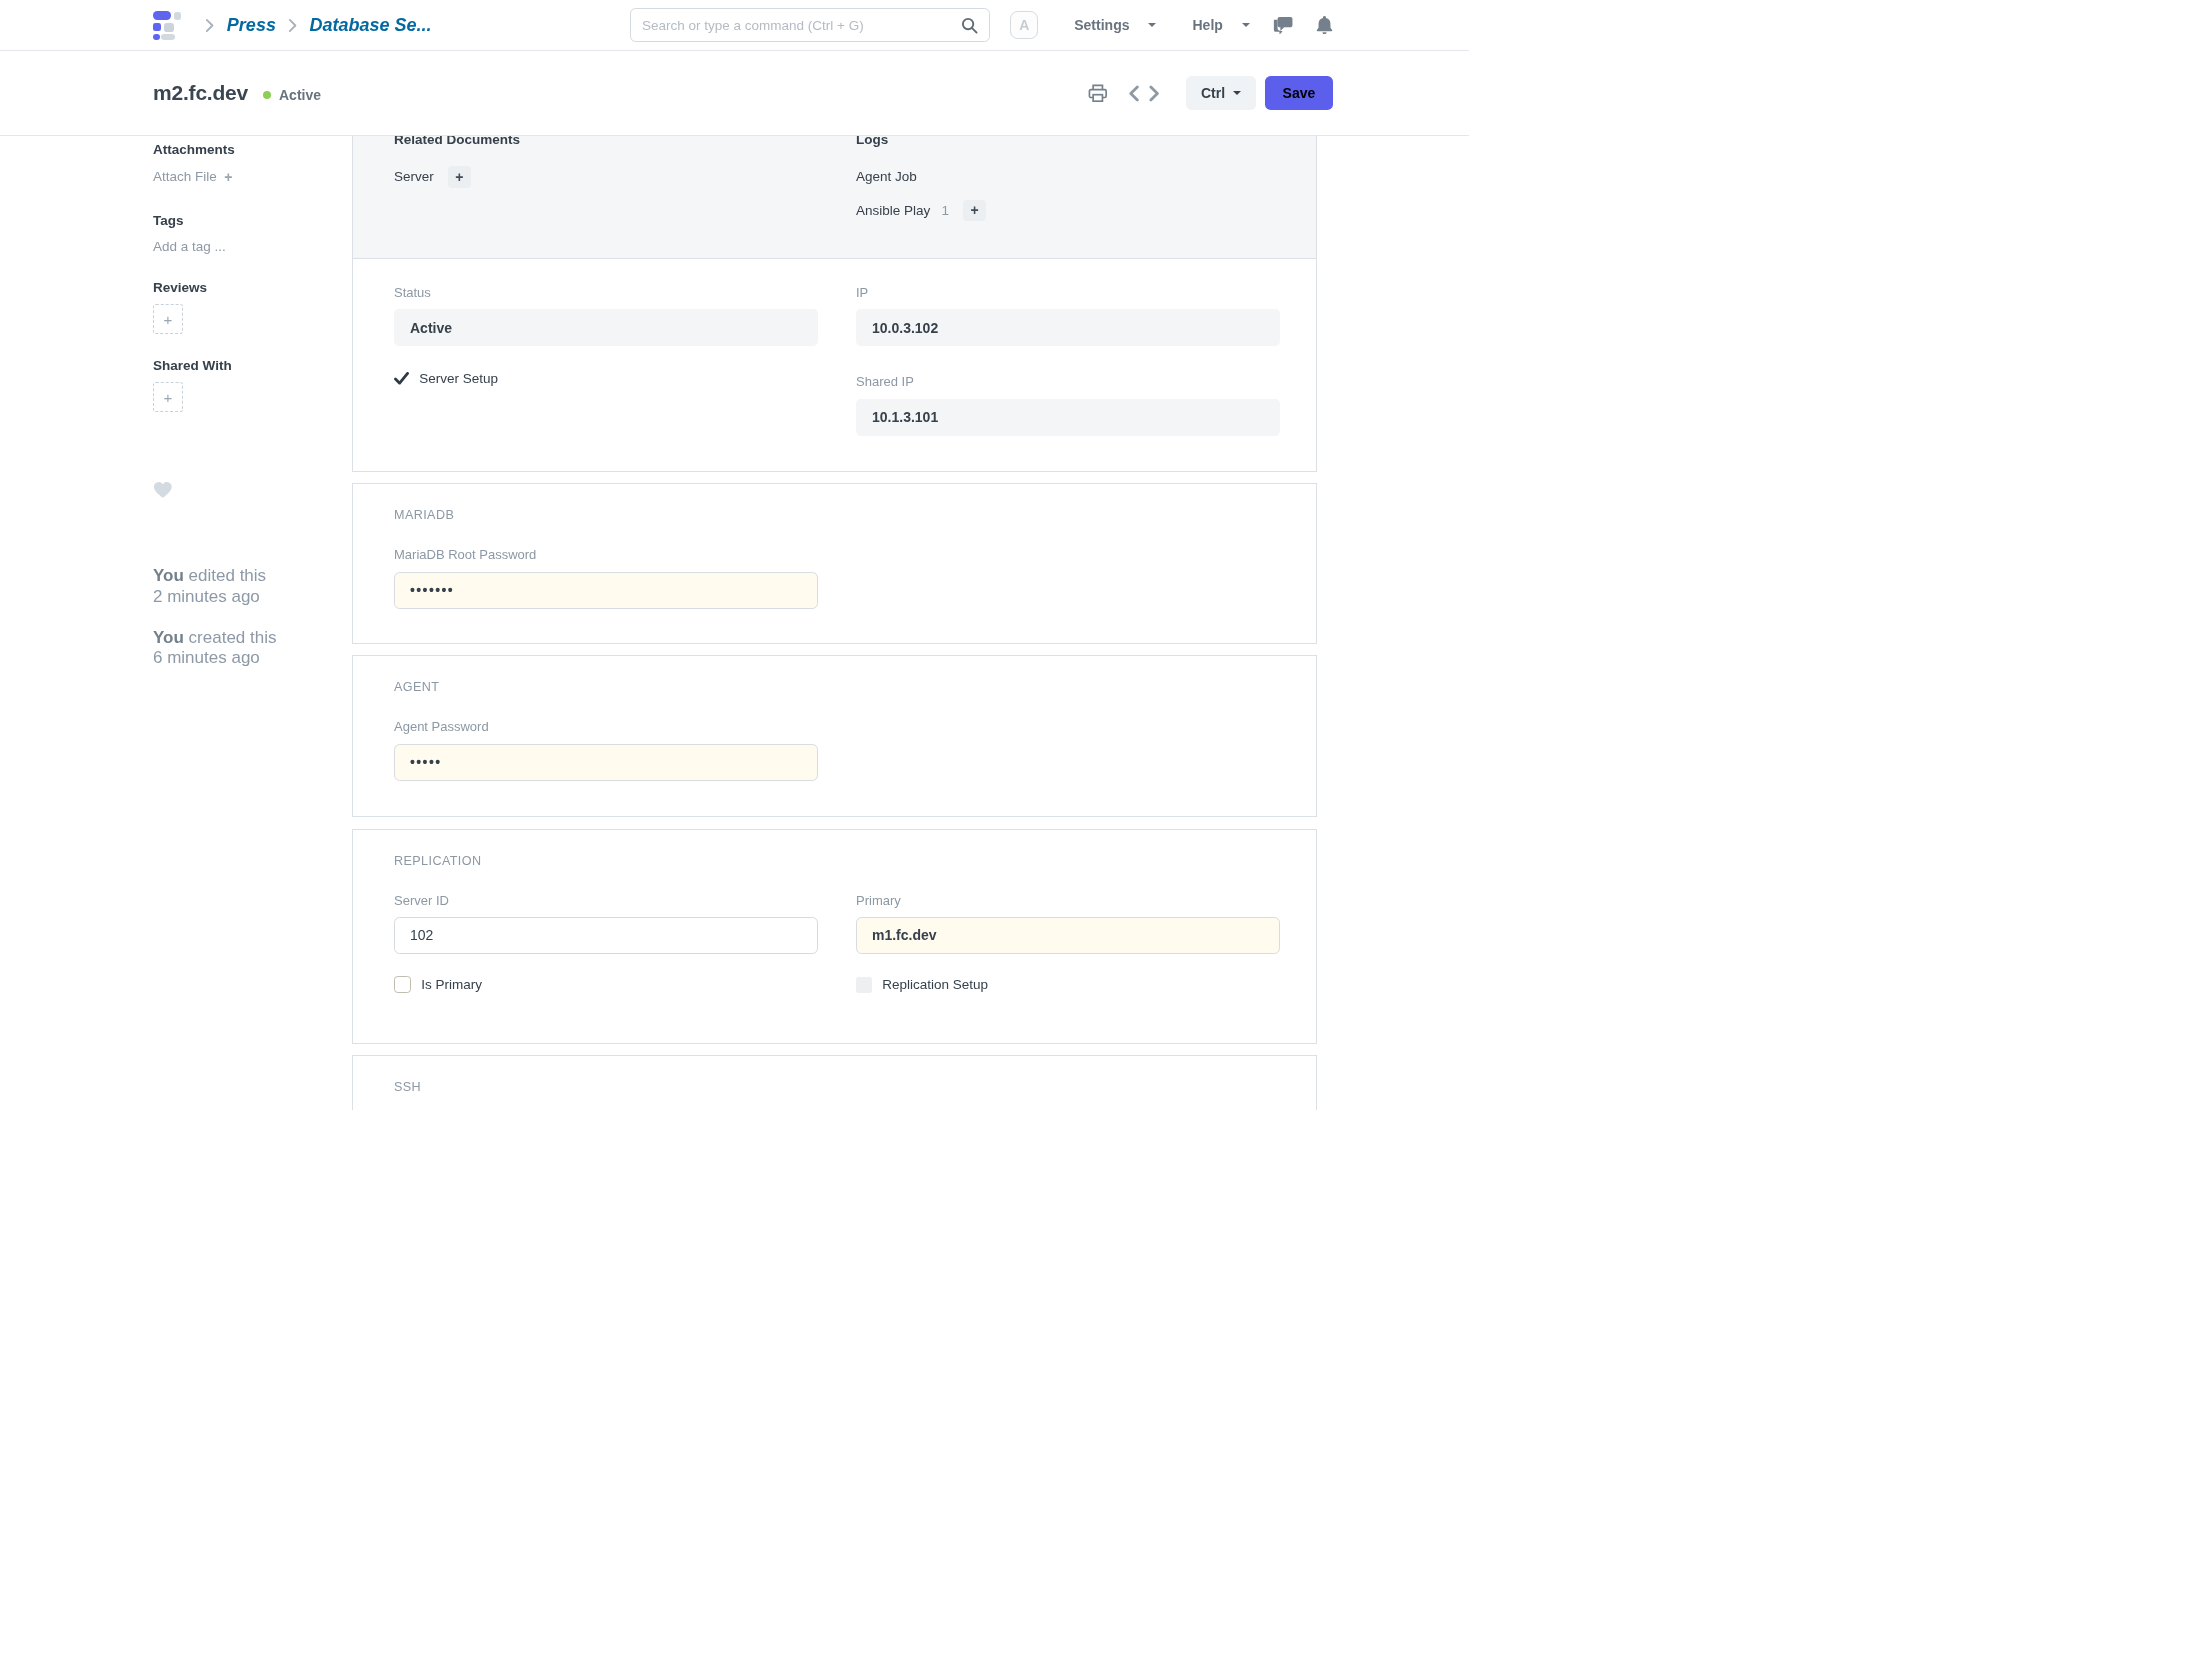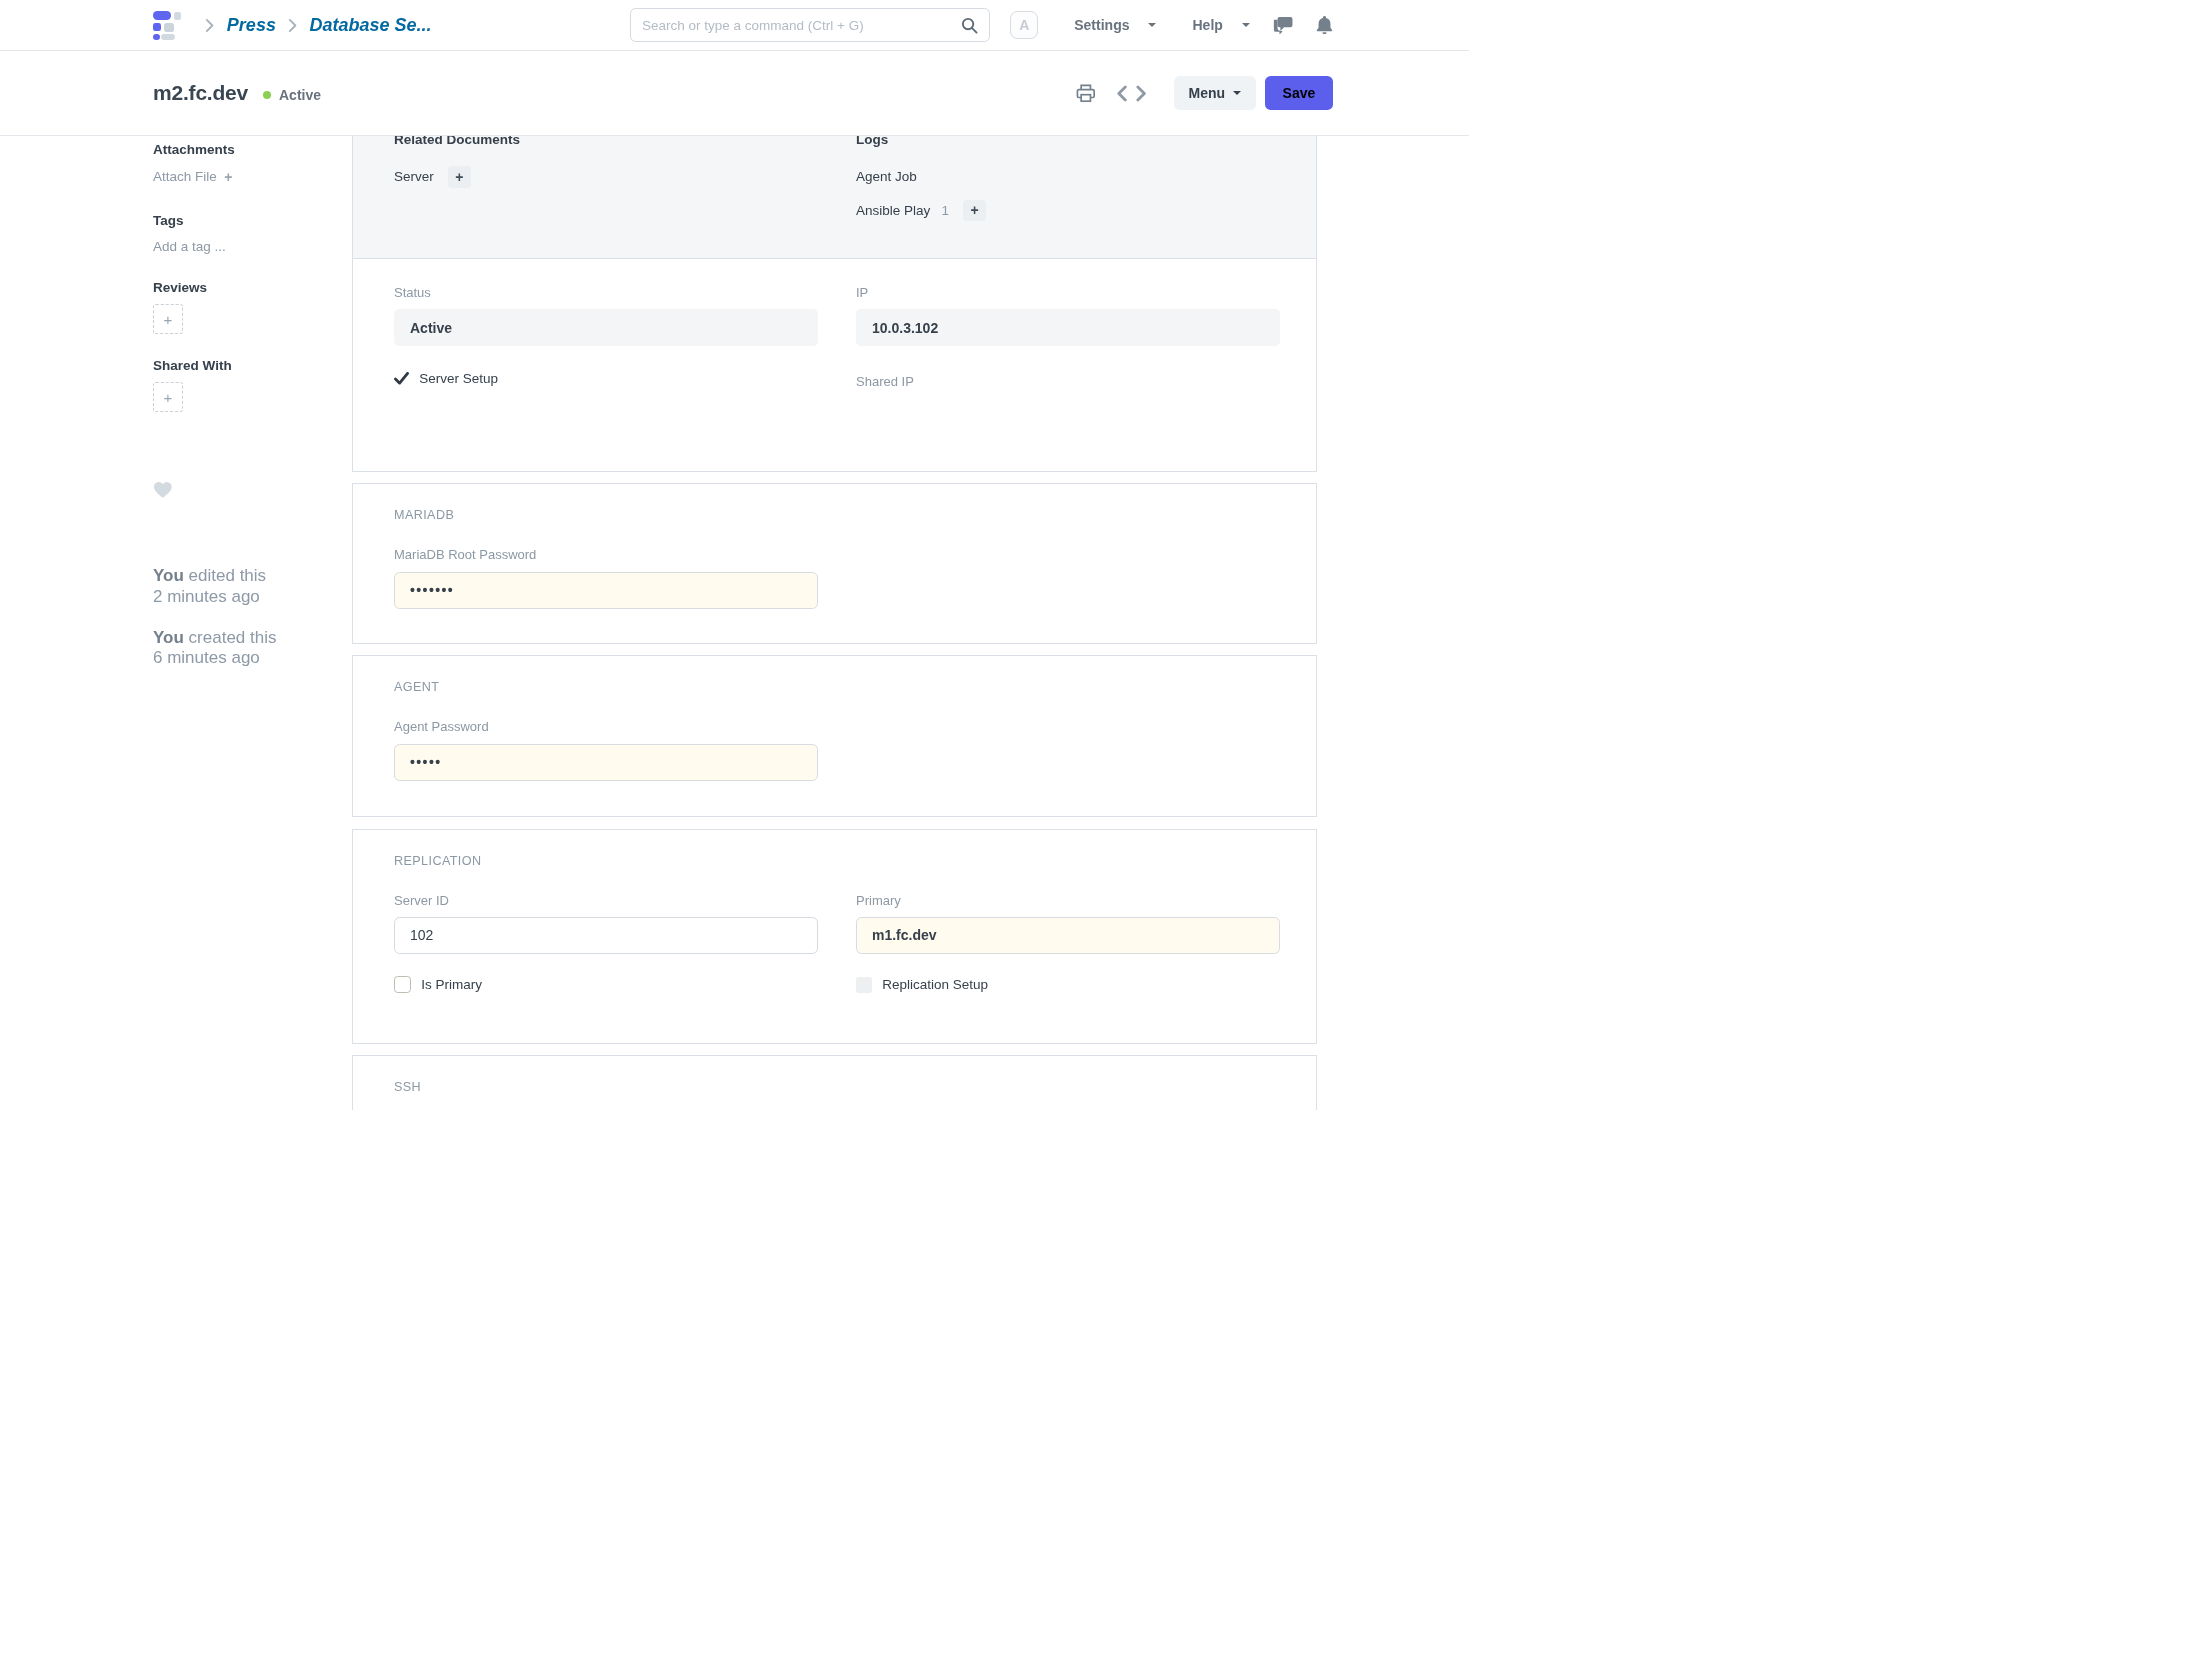--- a/index.html
+++ b/index.html
@@ -186,21 +186,21 @@
             <path d="M10 2 L3 9 L10 16" fill="none" stroke="#8f99a3" stroke-width="3" stroke-linecap="round" stroke-linejoin="round"></path>
           </svg>
       </span>
       <span class="icon-btn">
         <svg width="11.2" height="17" viewBox="0 0 12 18">
             <path d="M2 2 L9 9 L2 16" fill="none" stroke="#8f99a3" stroke-width="3" stroke-linecap="round" stroke-linejoin="round"></path>
           </svg>
       </span>
     </span>
     <button class="btn btn-default">
-      <span>Menu</span>
+      <span>Ctrl</span>
       <span class="caret"></span>
     </button>
     <button class="btn btn-primary">Save</button>
   </div>
 </div>
 
 <div class="layout">
 
   <div class="sidebar">
     <div class="sb-title">Attachments</div>
@@ -279,20 +279,21 @@
                     <path d="M1.5 7.5 L6 12 L14.5 1.5" fill="none" stroke="#2f3a44" stroke-width="3" stroke-linecap="round" stroke-linejoin="round"></path>
                   </svg>
               </span>
               <span>Server Setup</span>
             </div>
           </div>
           <div class="col">
             <div class="flabel">IP</div>
             <div class="readonly-field">10.0.3.102</div>
             <div class="flabel second-label-mt">Shared IP</div>
+            <div class="readonly-field">10.1.3.101</div>
           </div>
         </div>
       </div>
     </div>
 
     <div class="card card-gap">
       <div class="sect mariadb-sect">
         <div class="fsection-head">MARIADB</div>
         <div class="cols field-mt">
           <div class="col">

